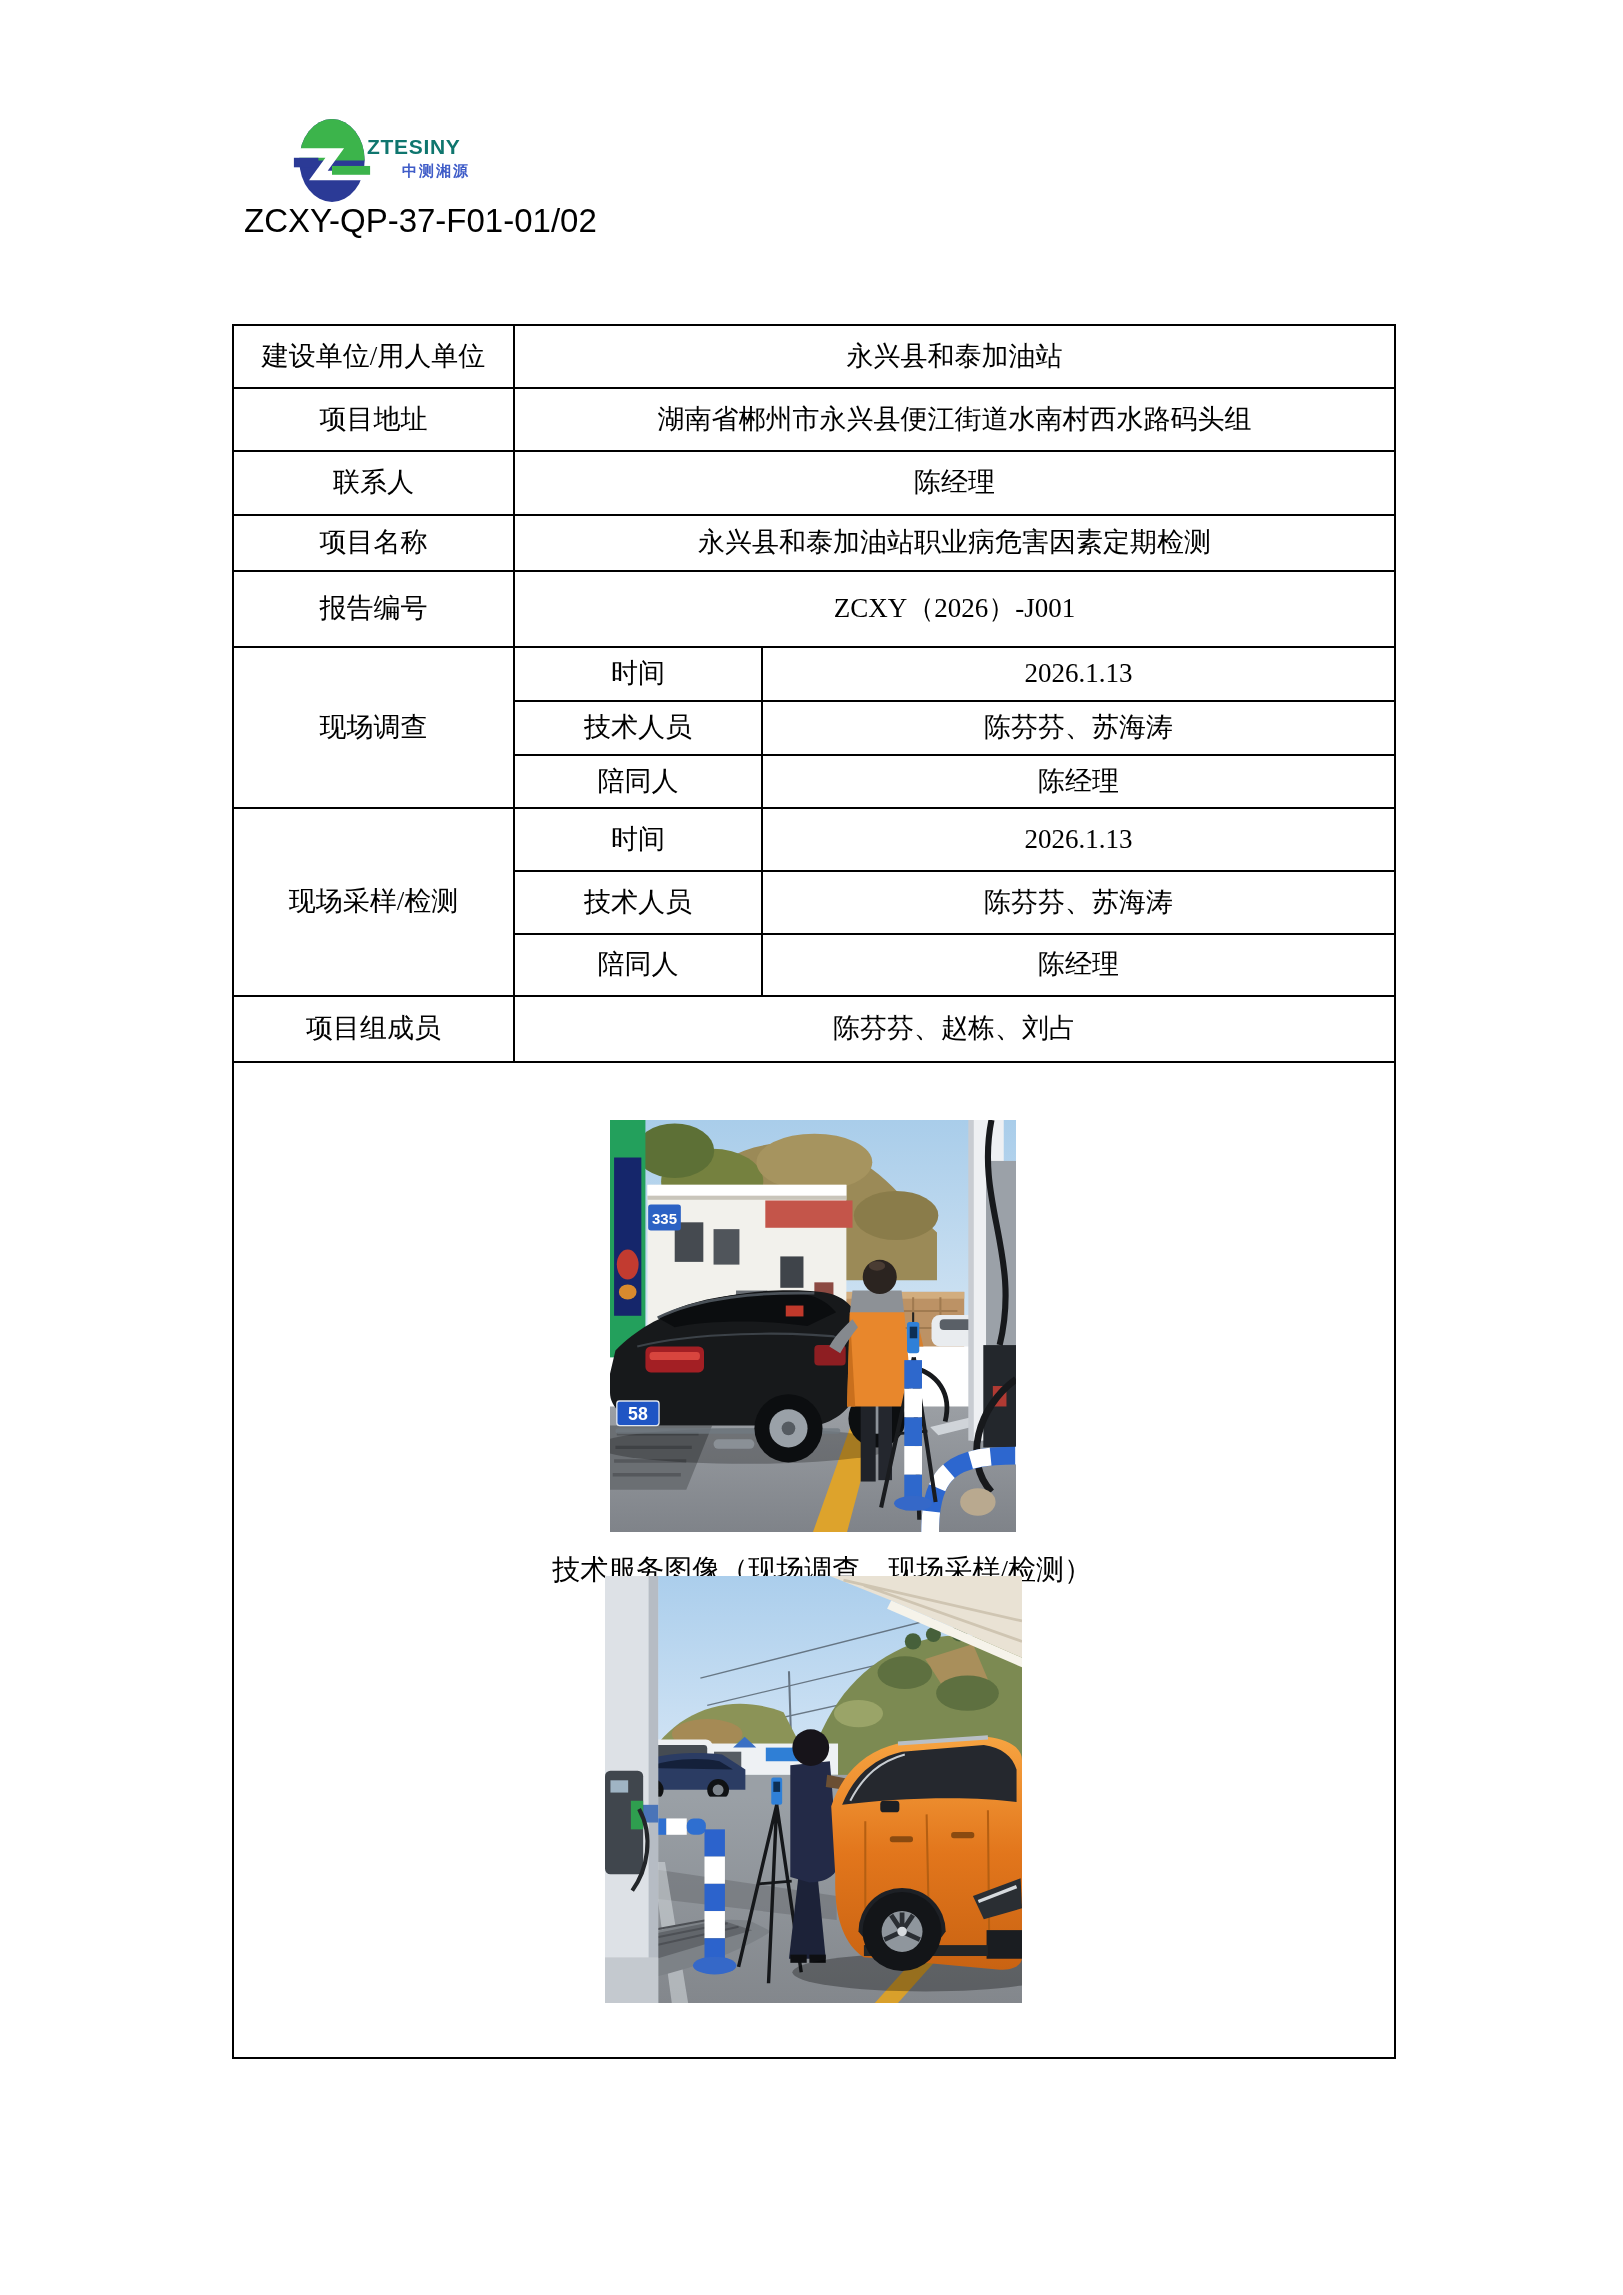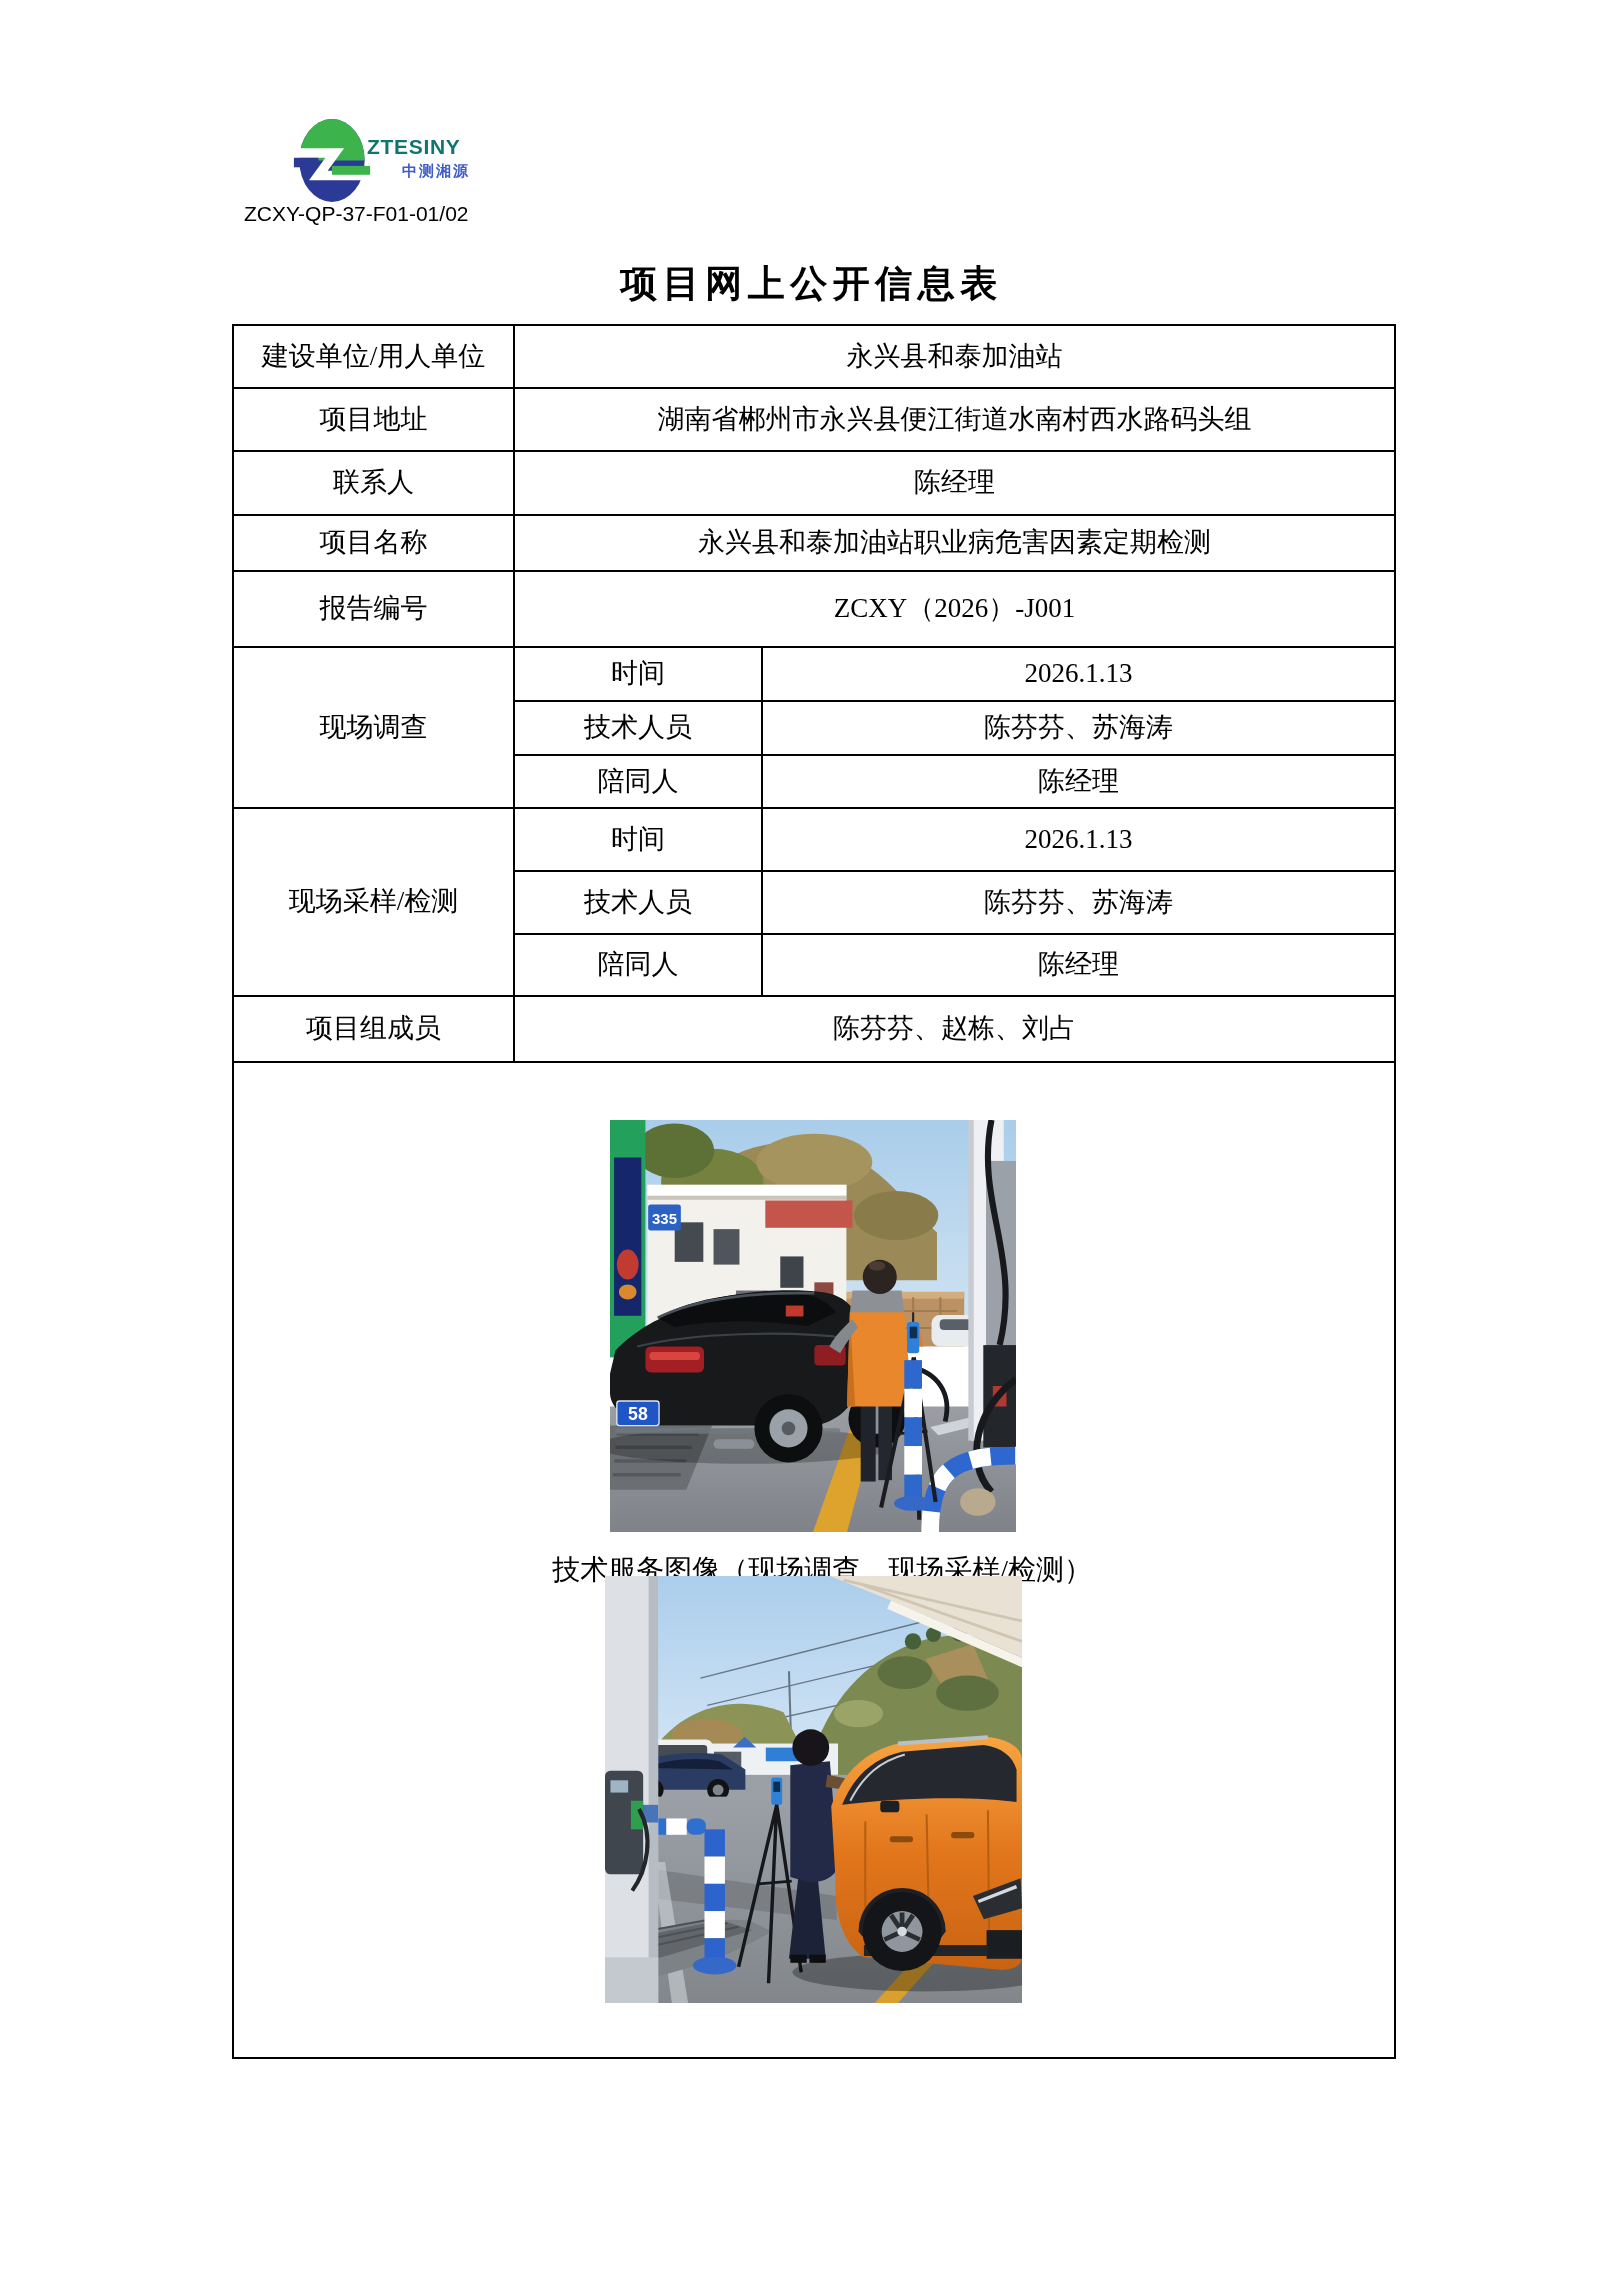--- a/index.html
+++ b/index.html
@@ -15,21 +15,21 @@
     font-weight:bold;font-size:21px;letter-spacing:0.7px;color:#0f766e;
   }
   .brand-cn{
     position:absolute;left:386px;top:162px;
     font-family:"Liberation Sans","DejaVu Sans",sans-serif;
     font-weight:bold;font-size:15px;letter-spacing:2px;color:#3f5cc8;margin-left:16px;
   }
   .doc-code{
     position:absolute;left:244px;top:202px;
     font-family:"Liberation Sans","DejaVu Sans",sans-serif;
-    font-size:21px;color:#000;
+    font-size:33px;color:#000;
   }
   .page-title{
     position:absolute;left:0;top:259px;width:1623px;text-align:center;
     font-size:37px;font-weight:bold;letter-spacing:5.5px;
   }
   
   table.info{
     position:absolute;left:232px;top:324px;width:1162px;
     border-collapse:collapse;table-layout:fixed;
   }
@@ -52,21 +52,20 @@
   <svg class="logo-emblem" viewBox="-10 0 116 122" xmlns="http://www.w3.org/2000/svg">
     <ellipse cx="48" cy="61" rx="48" ry="61" fill="#2b3a96"></ellipse>
     <path d="M0,61 A48,61 0 0 1 96,61 L0,61 Z" fill="#3cb44b"></path>
     <path d="M-8,50 H52 L28,83 H104" stroke="#ffffff" stroke-width="14" fill="none"></path>
     <rect x="-8" y="57" width="36" height="14" fill="#2b3a96"></rect>
     <rect x="48" y="69" width="56" height="13" fill="#3cb44b"></rect>
   </svg>
   <div class="brand">ZTESINY</div>
   <div class="brand-cn">中测湘源</div>
   <div class="doc-code">ZCXY-QP-37-F01-01/02</div>
-  <div class="page-title">项目网上公开信息表</div>
 
   <table class="info">
     <colgroup>
         <col style="width:281px">
         <col style="width:248px">
         <col style="width:633px">
       </colgroup>
     <tbody>
         <tr style="height:63px">
       <td>建设单位/用人单位</td>

